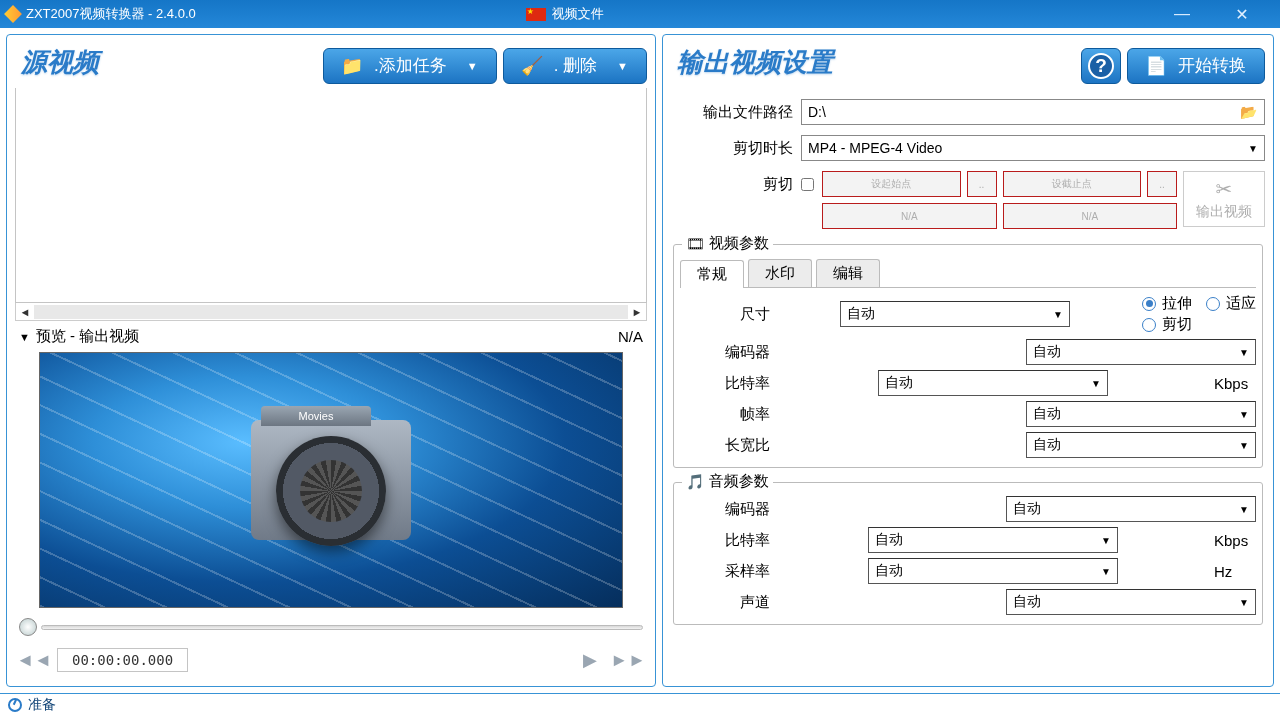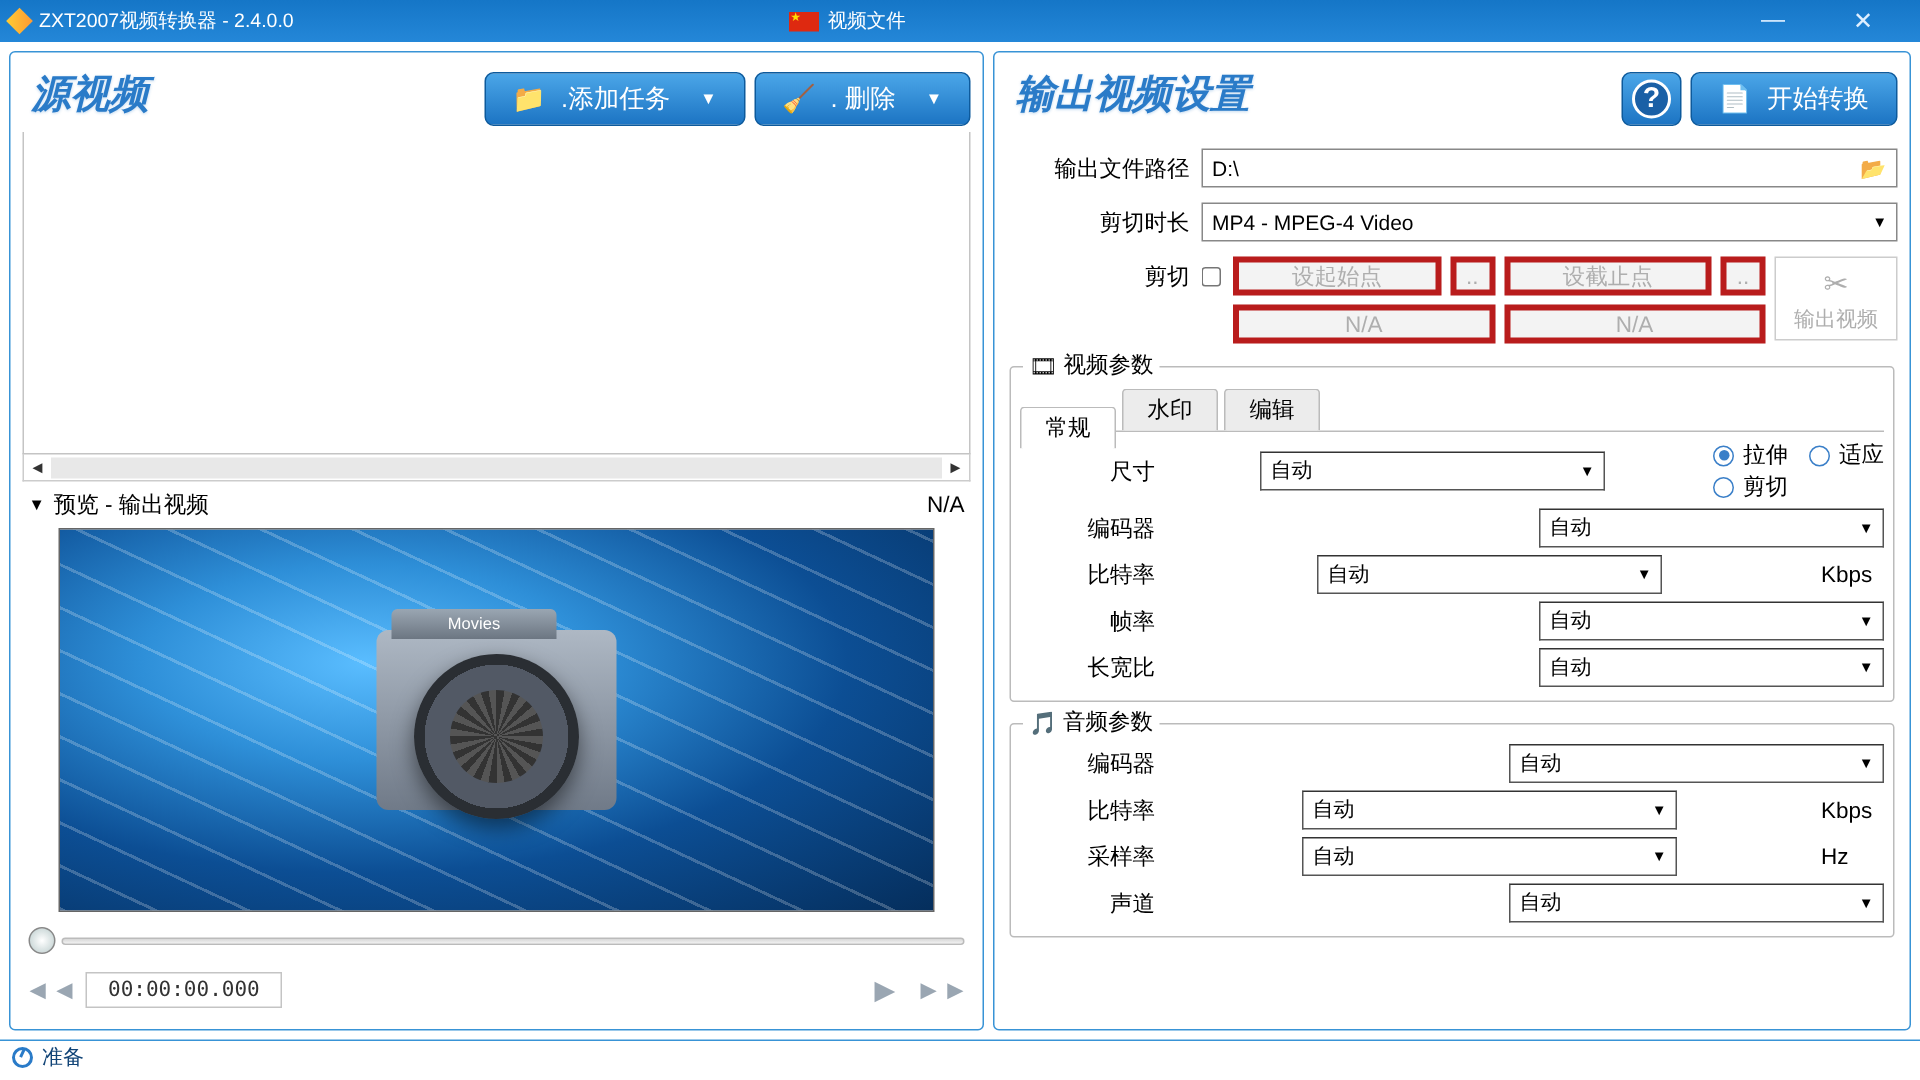--- a/index.html
+++ b/index.html
@@ -43,29 +43,29 @@
 .right .topbar { margin-bottom: 6px; }
 .help-btn { width: 40px; height: 36px; border-radius: 6px; background: linear-gradient(#4ba6e8,#1c74c3); border: 1px solid #0d5a9c; display: flex; align-items: center; justify-content: center; cursor: pointer; }
 .help-btn .q { width: 26px; height: 26px; border-radius: 50%; background: #1a60a6; color: #fff; font-weight: bold; font-size: 19px; display: flex; align-items: center; justify-content: center; border: 2px solid #fff; }
 .formrow { display: flex; align-items: center; margin: 5px 0; font-size: 15px; justify-content: space-between; }
 .formrow .lbl { width: 130px; text-align: right; padding-right: 8px; }
 .formrow .lbl.short { width: 98px; }
 .input { flex: 1; height: 26px; border: 1px solid #888; padding: 0 6px; font-size: 14px; display: flex; align-items: center; background: #fff; position: relative; }
 .input .dd { margin-left: auto; font-size: 10px; }
 .input.mono { font-family: monospace; }
 .input .folder-ico { margin-left: auto; color: #e8a030; font-size: 14px; }
-.disabled { background: #f3f3f3; border: 4px solid #b91c1c; color: #aeaeae; display: flex; align-items: center; justify-content: center; height: 26px; font-size: 15px; }
+.disabled { background: #f3f3f3; border: 1px solid #b91c1c; color: #aeaeae; display: flex; align-items: center; justify-content: center; height: 26px; font-size: 10px; }
 .dot-btn { width: 30px; }
 .cutbox { width: 82px; height: 56px; border: 1px solid #ccc; display: flex; flex-direction: column; align-items: center; justify-content: center; color: #aeaeae; font-size: 14px; gap: 2px; margin-left: 6px; }
 .cutbox .sc { font-size: 20px; }
 .fieldset { border: 1px solid #bbb; border-radius: 3px; margin: 10px 2px 4px; padding: 8px 6px 4px; position: relative; }
 .fieldset .legend { position: absolute; top: -11px; left: 8px; background: #fff; padding: 0 4px; font-size: 15px; display: flex; align-items: center; gap: 4px; }
 .tabs { display: flex; gap: 4px; border-bottom: 1px solid #bbb; margin-bottom: 6px; margin-top: 6px; }
 .tab { border: 1px solid #bbb; border-bottom: none; padding: 4px 16px; background: #ececec; font-size: 15px; border-radius: 3px 3px 0 0; cursor: pointer; }
-.tab.active { background: #fff; position: relative; top: 12px; }
+.tab.active { background: #fff; position: relative; top: 1px; }
 .select { height: 26px; border: 1px solid #555; border-top-color: #333; font-size: 14px; display: flex; align-items: center; padding: 0 6px; background: #fff; }
 .select .dd { margin-left: auto; font-size: 10px; }
 .radio { display: flex; align-items: center; gap: 6px; font-size: 15px; }
 .radio .r { width: 14px; height: 14px; border-radius: 50%; border: 1.5px solid #3a7fc8; display: flex; align-items: center; justify-content: center; }
 .radio .r.on::after { content: ""; width: 7px; height: 7px; border-radius: 50%; background: #3a7fc8; }
 .unit { width: 48px; padding-left: 6px; font-size: 15px; }
 .statusbar { height: 22px; display: flex; align-items: center; padding: 0 8px; font-size: 14px; color: #114477; gap: 6px; border-top: 1px solid #3893d6; }
 .statusbar .st-ico { width: 14px; height: 14px; border-radius: 50%; border: 2px solid #2a7bc8; position: relative; }
 .statusbar .st-ico::after { content: ""; position: absolute; width: 2px; height: 6px; background: #2a7bc8; left: 4px; top: -1px; transform: rotate(25deg); }
 </style>

